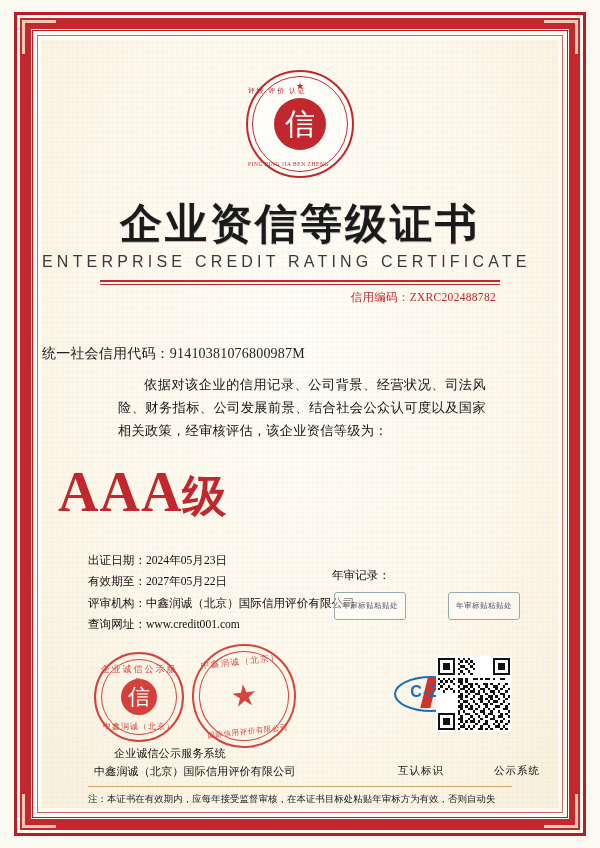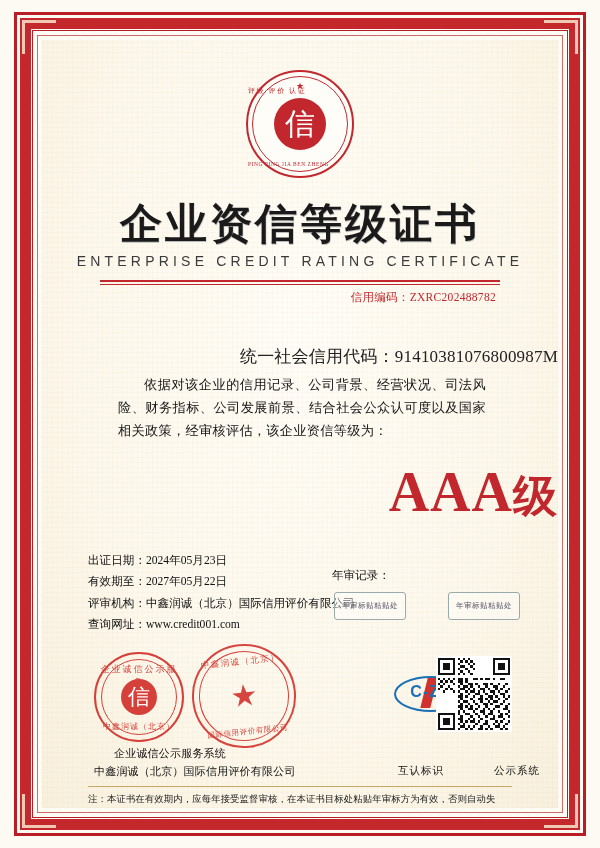--- a/index.html
+++ b/index.html
@@ -142,22 +142,22 @@
     font-weight: bold;
     letter-spacing: 3px;
     color: #1a1a1a;
     font-family: "Liberation Serif", serif;
     text-shadow: 0.5px 0.5px 0 #bbb;
   }
   .title-en {
     position: absolute;
     left: 0; right: 0;
     top: 213px;
-    text-align: center;
-    font-size: 14px;
+    text-align: left;
+    font-size: 16px;
     letter-spacing: 4.2px;
     color: #3a3a3a;
     font-family: "Liberation Sans", sans-serif;
   }
   .title-rule {
     position: absolute;
     left: 58px; right: 58px;
     top: 240px;
     height: 2px;
     background: #c1272d;
@@ -190,22 +190,22 @@
     text-align: center;
     font-size: 23px;
     font-weight: bold;
     color: #111;
     letter-spacing: 1px;
   }
   .usc {
     position: absolute;
     left: 0; right: 0;
     top: 305px;
-    text-align: right;
-    font-size: 17px;
+    text-align: left;
+    font-size: 14px;
     color: #222;
     letter-spacing: 0.2px;
   }
 
   
   .body-text {
     position: absolute;
     left: 76px;
     right: 72px;
     top: 333px;
@@ -215,26 +215,27 @@
     text-align: justify;
     text-indent: 26px;
     letter-spacing: 0.3px;
   }
 
   
   .grade {
     position: absolute;
     left: 0; right: 0;
     top: 420px;
-    text-align: right;
+    text-align: left;
     font-size: 56px;
     font-weight: bold;
     color: #c1272d;
     letter-spacing: 1px;
     font-family: "Liberation Serif", serif;
+    padding-left: 16px;
   }
   .grade .cn { font-size: 44px; }
 
   
   .info {
     position: absolute;
     left: 46px;
     top: 510px;
     font-size: 11.6px;
     color: #111;

